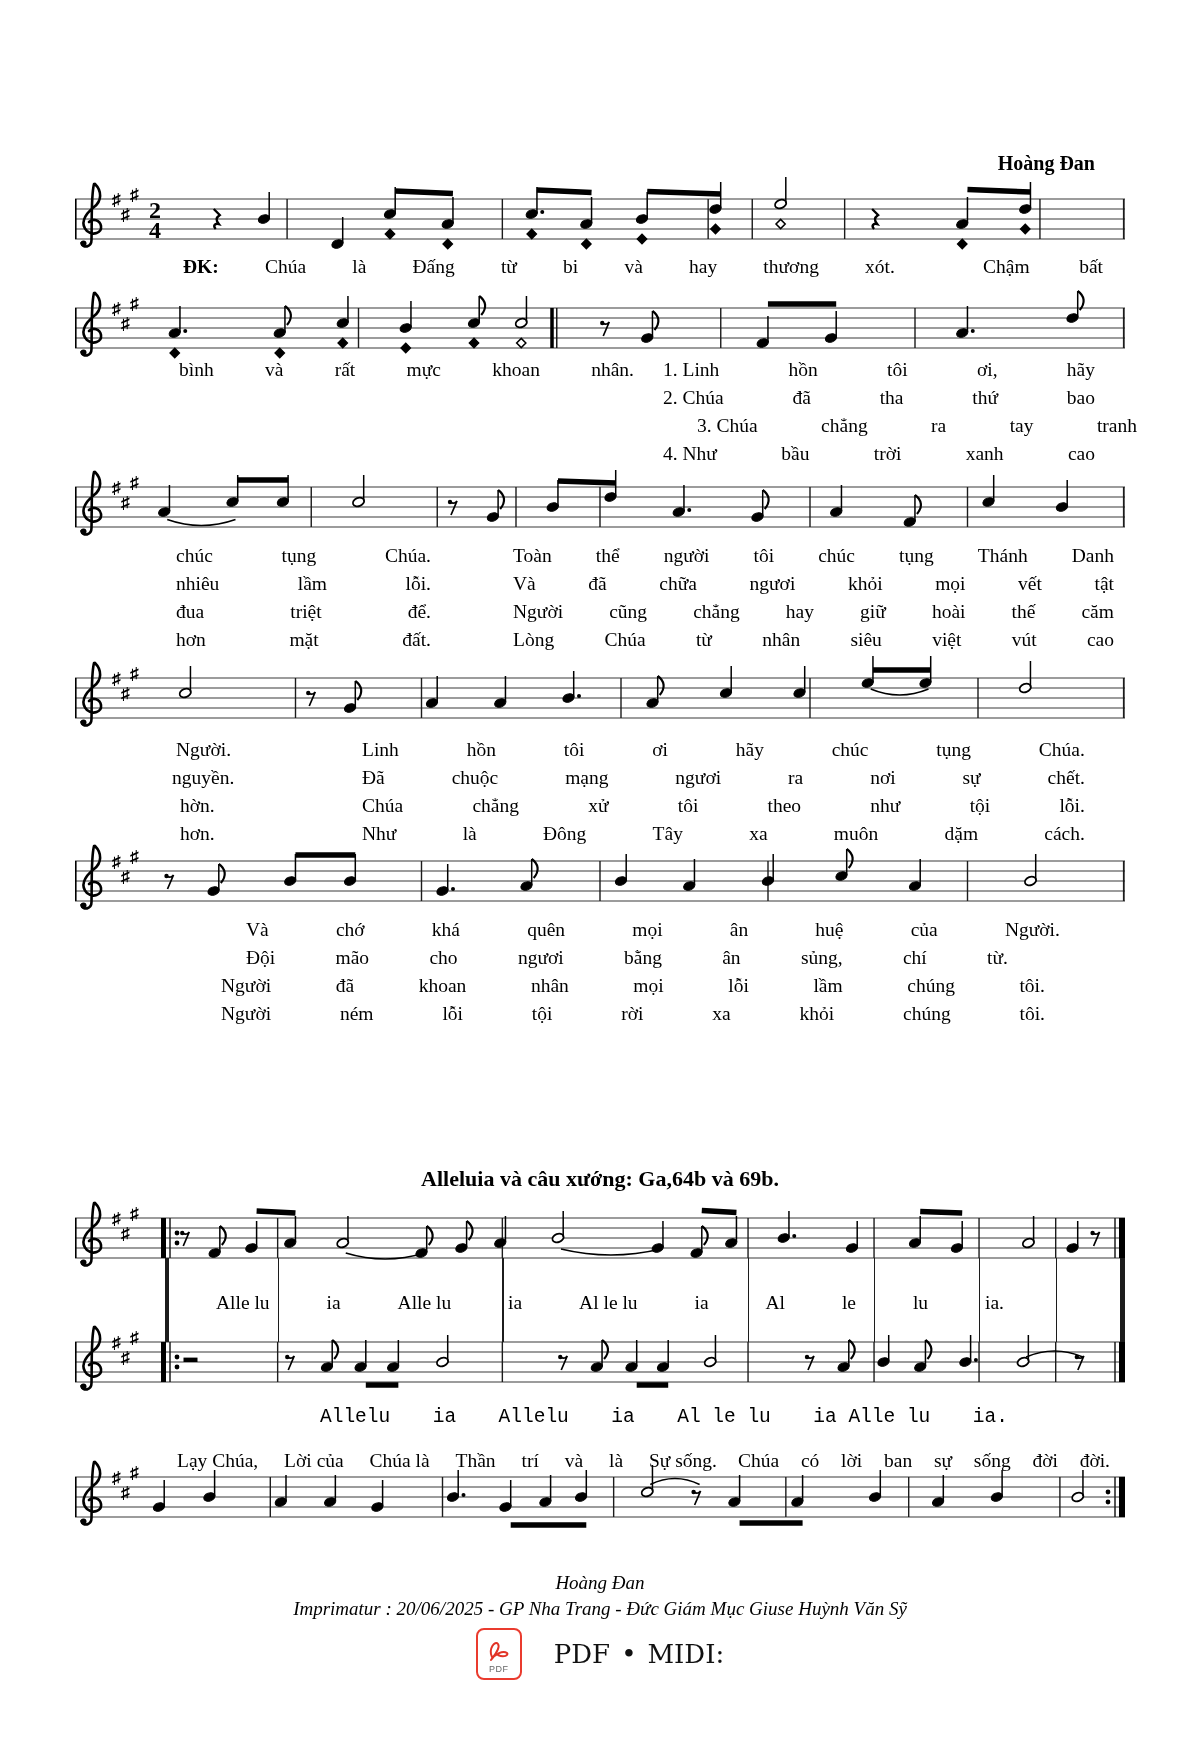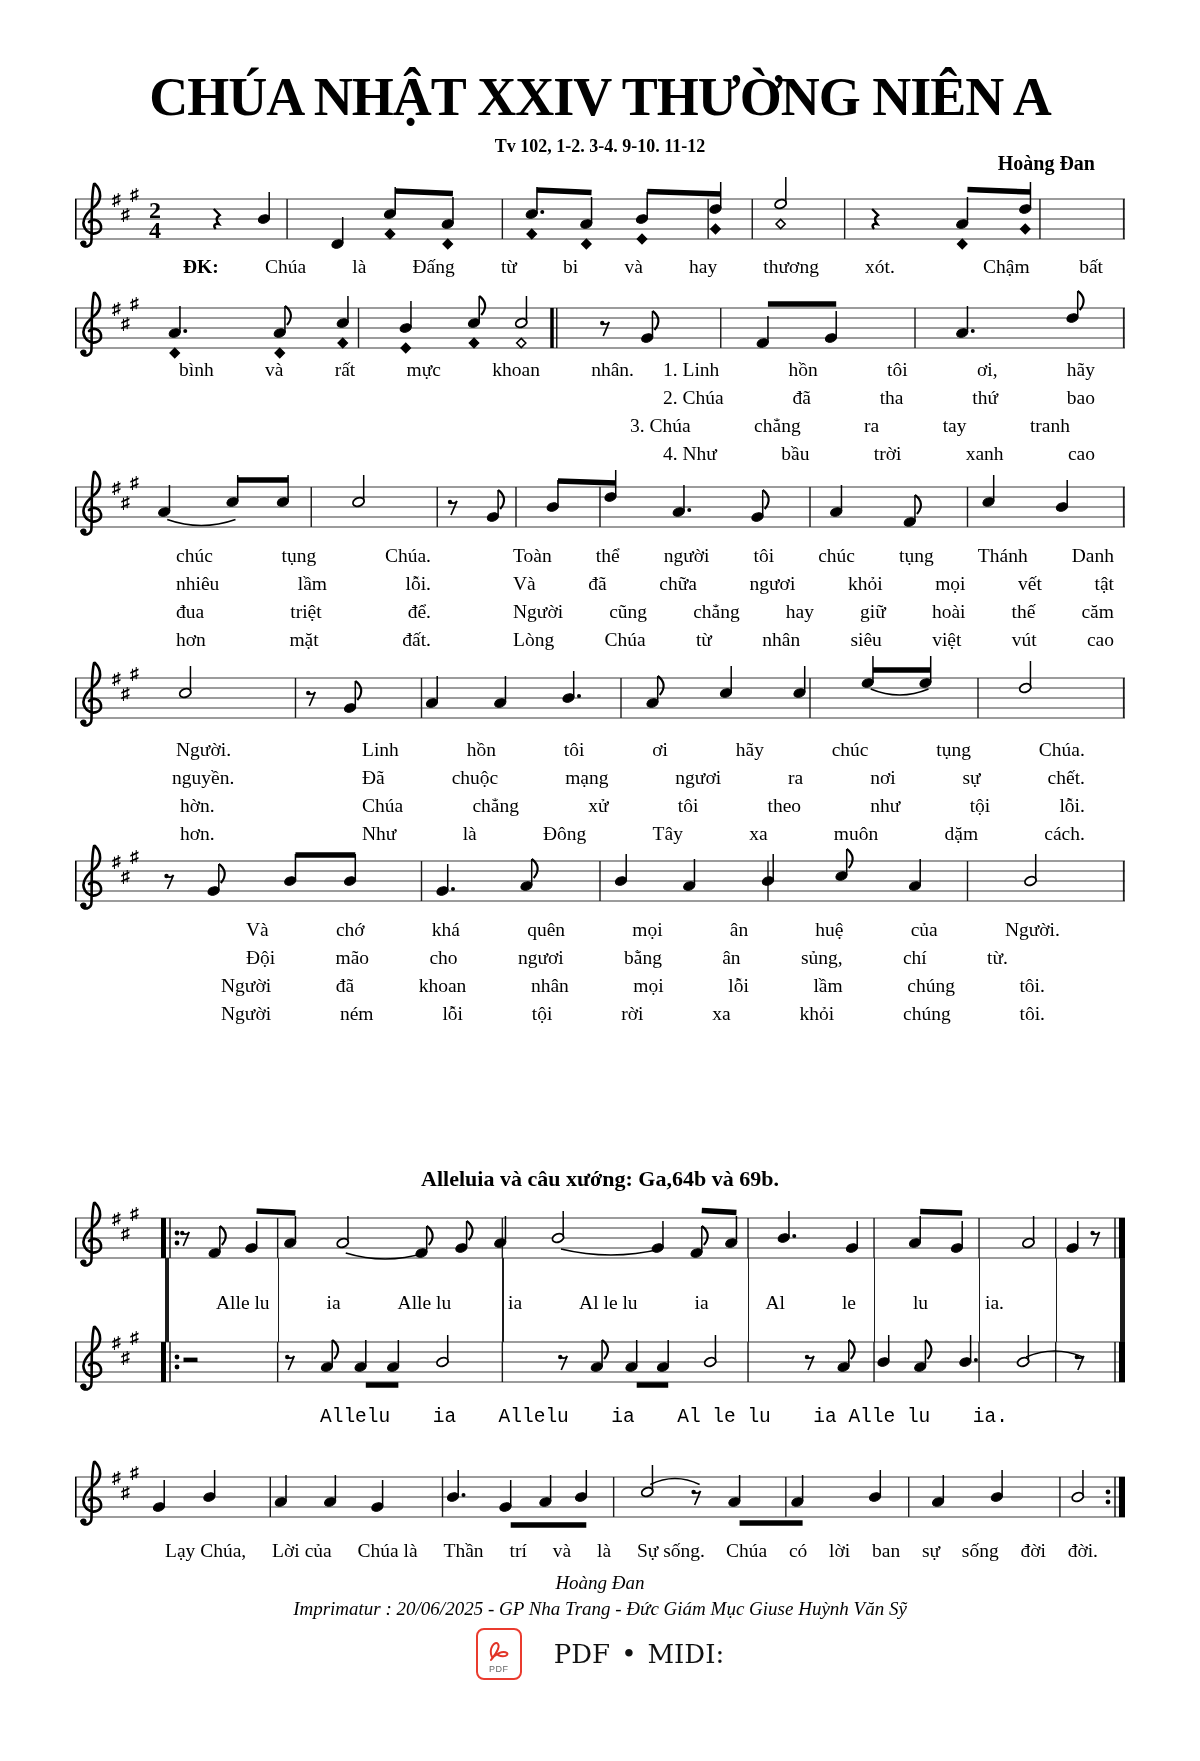--- a/index.html
+++ b/index.html
@@ -31,22 +31,20 @@
   .pdf-icon .glyph{margin-top:2px;}
   .pdf-icon .lbl{font-family:"Liberation Sans",sans-serif;font-size:9px;color:#666;
                  line-height:1;margin-bottom:4px;letter-spacing:.5px;}
   .pdf-text{font-family:"DejaVu Serif",serif;font-size:26px;color:#111;display:flex;gap:11px;
             align-items:baseline;}
 </style>
 </head>
 <body>
 
 <div class="page">
-  <h1 class="title">CHÚA NHẬT XXIV THƯỜNG NIÊN A</h1>
-  <div class="subtitle">Tv 102, 1-2. 3-4. 9-10. 11-12</div>
   <div class="author">Hoàng Đan</div>
 
   <div id="staves">
       <svg class="staff" viewBox="0 0 1050 96" width="1050" height="96" style="top: 174px;">
         <line x1="0" y1="25" x2="1050" y2="25" stroke="#3a3a3a" stroke-width="1.15"></line>
         <line x1="0" y1="35" x2="1050" y2="35" stroke="#3a3a3a" stroke-width="1.15"></line>
         <line x1="0" y1="45" x2="1050" y2="45" stroke="#3a3a3a" stroke-width="1.15"></line>
         <line x1="0" y1="55" x2="1050" y2="55" stroke="#3a3a3a" stroke-width="1.15"></line>
         <line x1="0" y1="65" x2="1050" y2="65" stroke="#3a3a3a" stroke-width="1.15"></line>
         <line x1="0.8" y1="25" x2="0.8" y2="65" stroke="#000" stroke-width="1.6"></line>
@@ -551,21 +549,21 @@
       <div class="lyric-row" style="top: 385px;">
         <div class="lyric-seg" style="left: 663px; width: 432px;">
           <span class="lyric-word">2. Chúa</span>
           <span class="lyric-word">đã</span>
           <span class="lyric-word">tha</span>
           <span class="lyric-word">thứ</span>
           <span class="lyric-word">bao</span>
         </div>
       </div>
       <div class="lyric-row" style="top: 413px;">
-        <div class="lyric-seg" style="left: 630px; width: 440px;">
+        <div class="lyric-seg" style="left: 697px; width: 440px;">
           <span class="lyric-word">3. Chúa</span>
           <span class="lyric-word">chẳng</span>
           <span class="lyric-word">ra</span>
           <span class="lyric-word">tay</span>
           <span class="lyric-word">tranh</span>
         </div>
       </div>
       <div class="lyric-row" style="top: 441px;">
         <div class="lyric-seg" style="left: 663px; width: 432px;">
           <span class="lyric-word">4. Như</span>
@@ -773,21 +771,21 @@
         <div class="lyric-seg" style="left: 320px; width: 688px; font-family: Liberation Mono, monospace;">
           <span class="lyric-word">Allelu</span>
           <span class="lyric-word">ia</span>
           <span class="lyric-word">Allelu</span>
           <span class="lyric-word">ia</span>
           <span class="lyric-word">Al le lu</span>
           <span class="lyric-word">ia Alle lu</span>
           <span class="lyric-word">ia.</span>
         </div>
       </div>
-      <div class="lyric-row" style="top: 1538px;">
+      <div class="lyric-row" style="top: 1448px; margin-left: 12px;">
         <div class="lyric-seg" style="left: 165px; width: 540px;">
           <span class="lyric-word">Lạy Chúa,</span>
           <span class="lyric-word">Lời của</span>
           <span class="lyric-word">Chúa là</span>
           <span class="lyric-word">Thần</span>
           <span class="lyric-word">trí</span>
           <span class="lyric-word">và</span>
           <span class="lyric-word">là</span>
           <span class="lyric-word">Sự sống.</span>
         </div>

